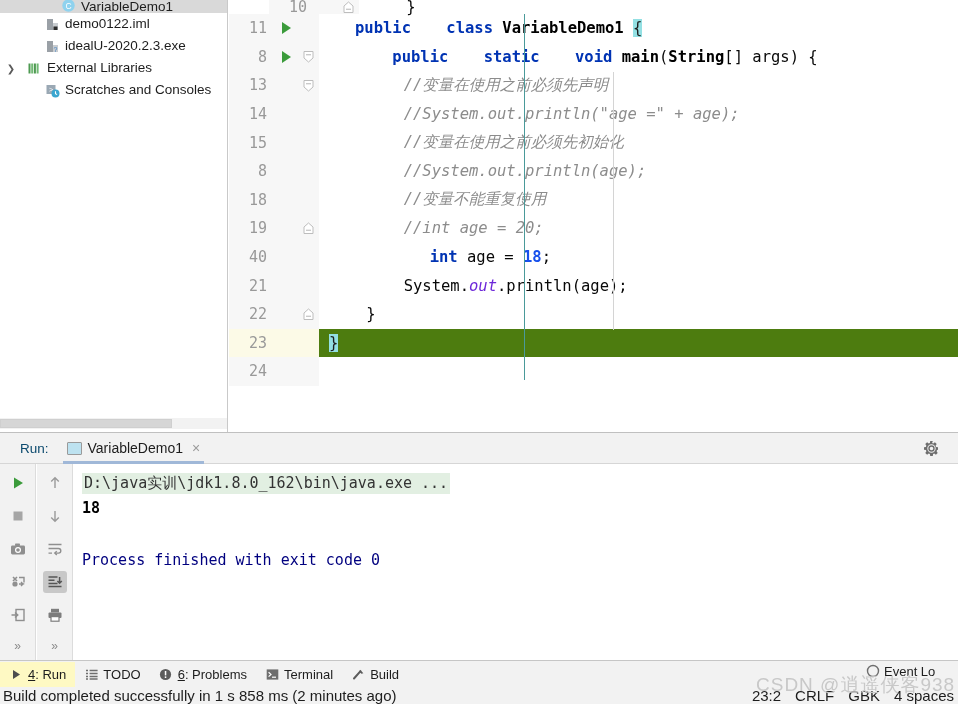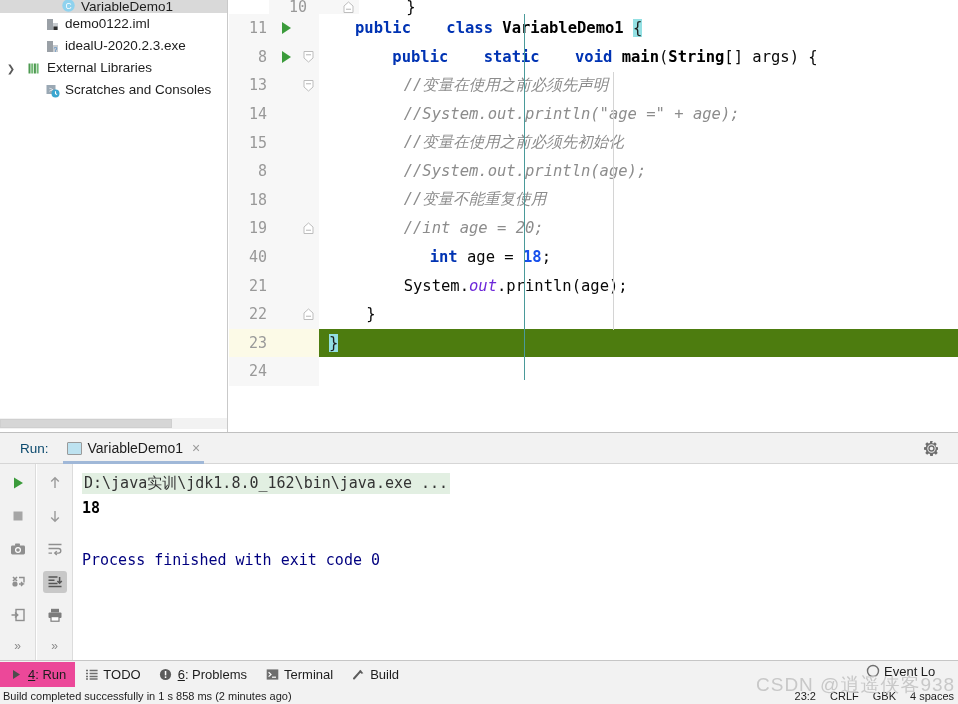--- a/index.html
+++ b/index.html
@@ -213,34 +213,34 @@
     background: #f2f2f2;
     border-top: 1px solid #c6c6c6;
     display: flex; align-items: center;
     font-size: 13px;
   }
   .bb-item {
     display: flex; align-items: center; gap: 5px;
     height: 25px; padding: 0 9px;
     color: #1d1d1d;
   }
-  .bb-item.active { background: #ec4899; }
+  .bb-item.active { background: #fef9c3; }
   .bb-underline { text-decoration: underline; }
   .bb-ico {
     width: 14px; height: 14px;
     display: inline-flex; align-items: center; justify-content: center;
     flex: 0 0 auto;
   }
 
   
   #status-bar {
     position: absolute; left: 0; top: 687px; width: 958px; height: 17px;
     background: #f2f2f2;
     display: flex; align-items: center;
-    font-size: 11px; color: #1d1d1d;
+    font-size: 15px; color: #1d1d1d;
   }
   #status-left { padding-left: 3px; white-space: nowrap; }
   #status-right {
     position: absolute; right: 4px; top: 0;
     height: 17px; display: flex; align-items: center; gap: 14px;
     white-space: nowrap;
   }
 
   
   #event-log {

